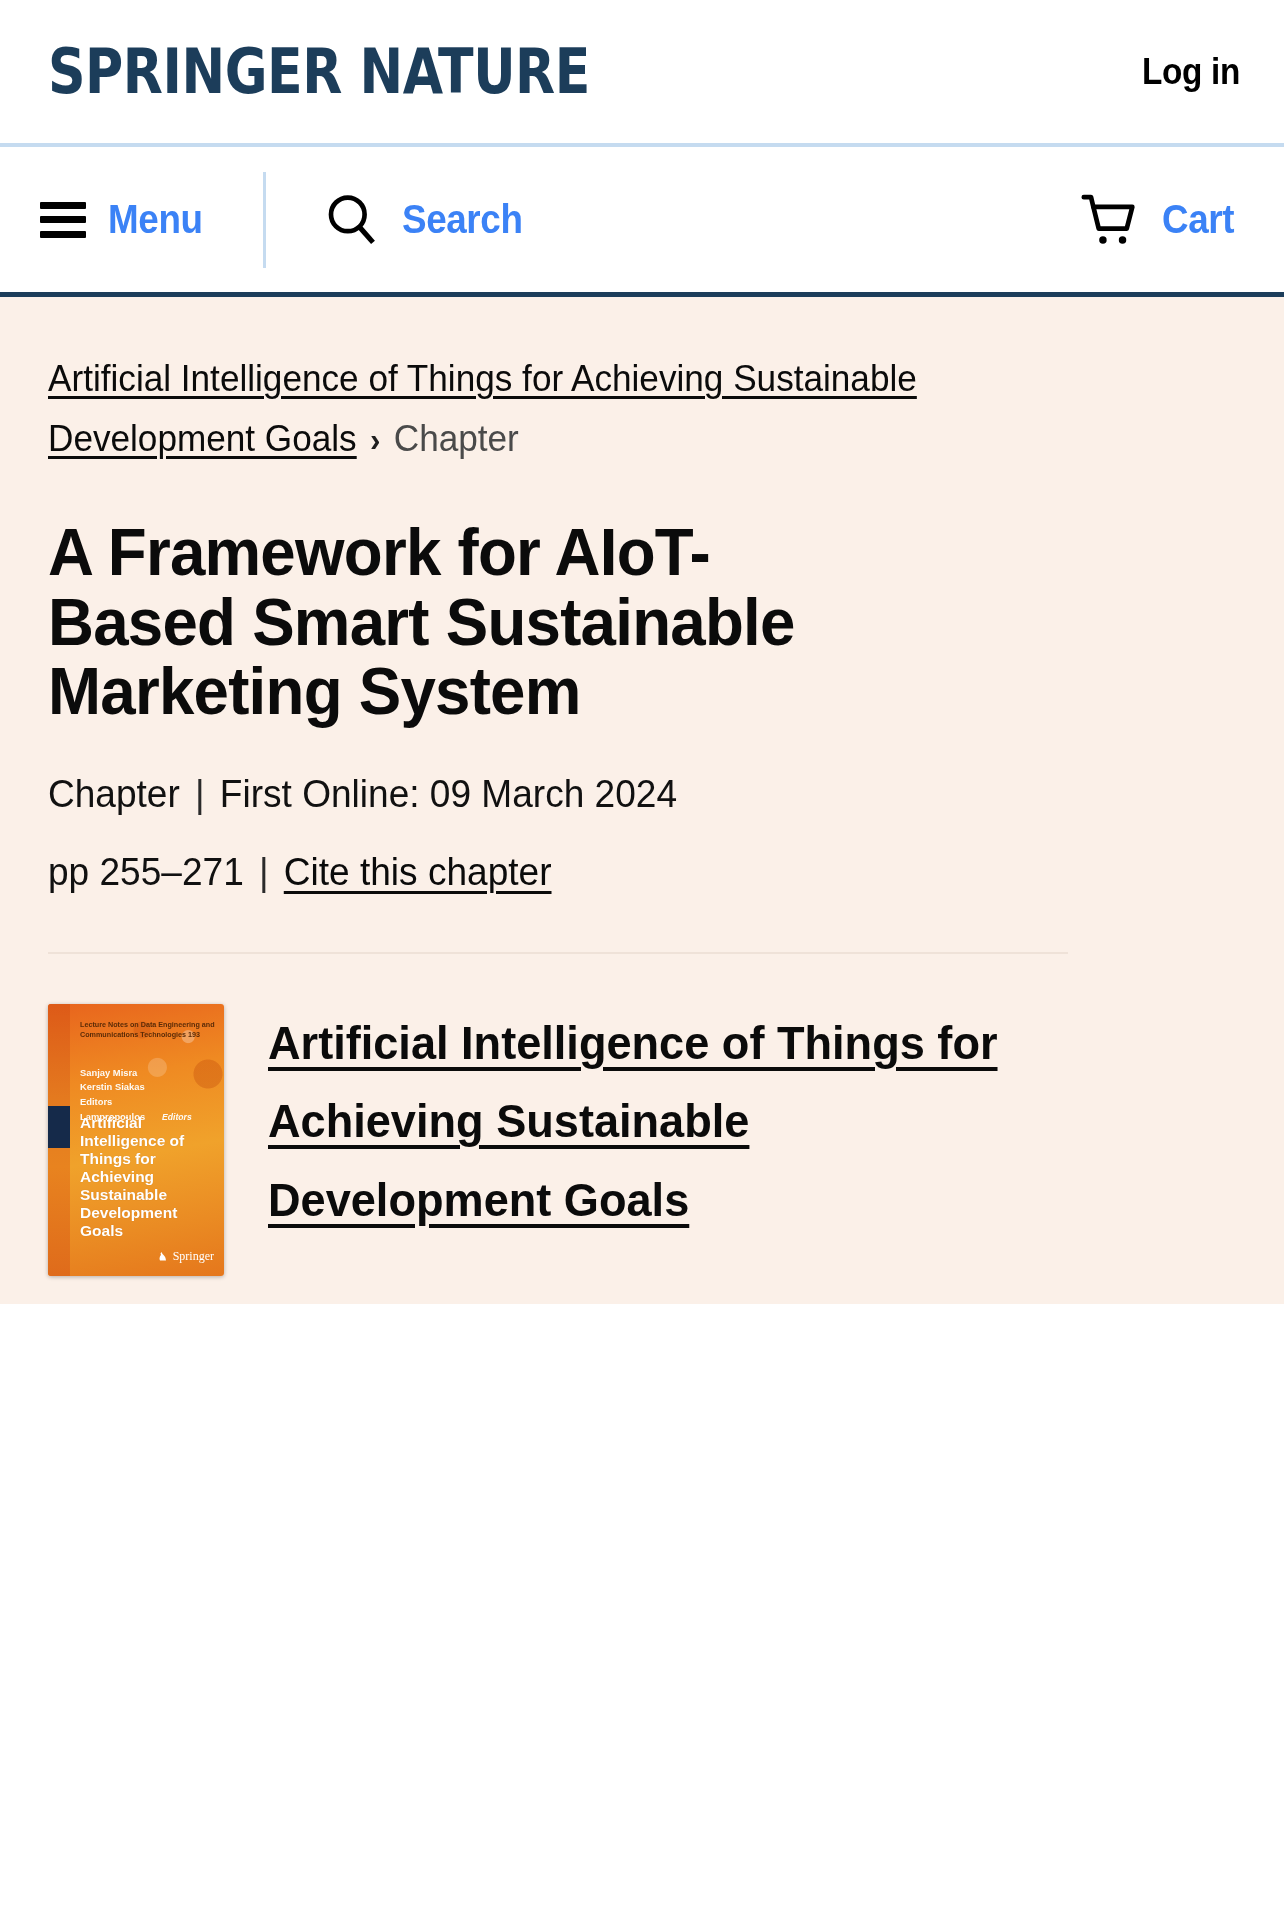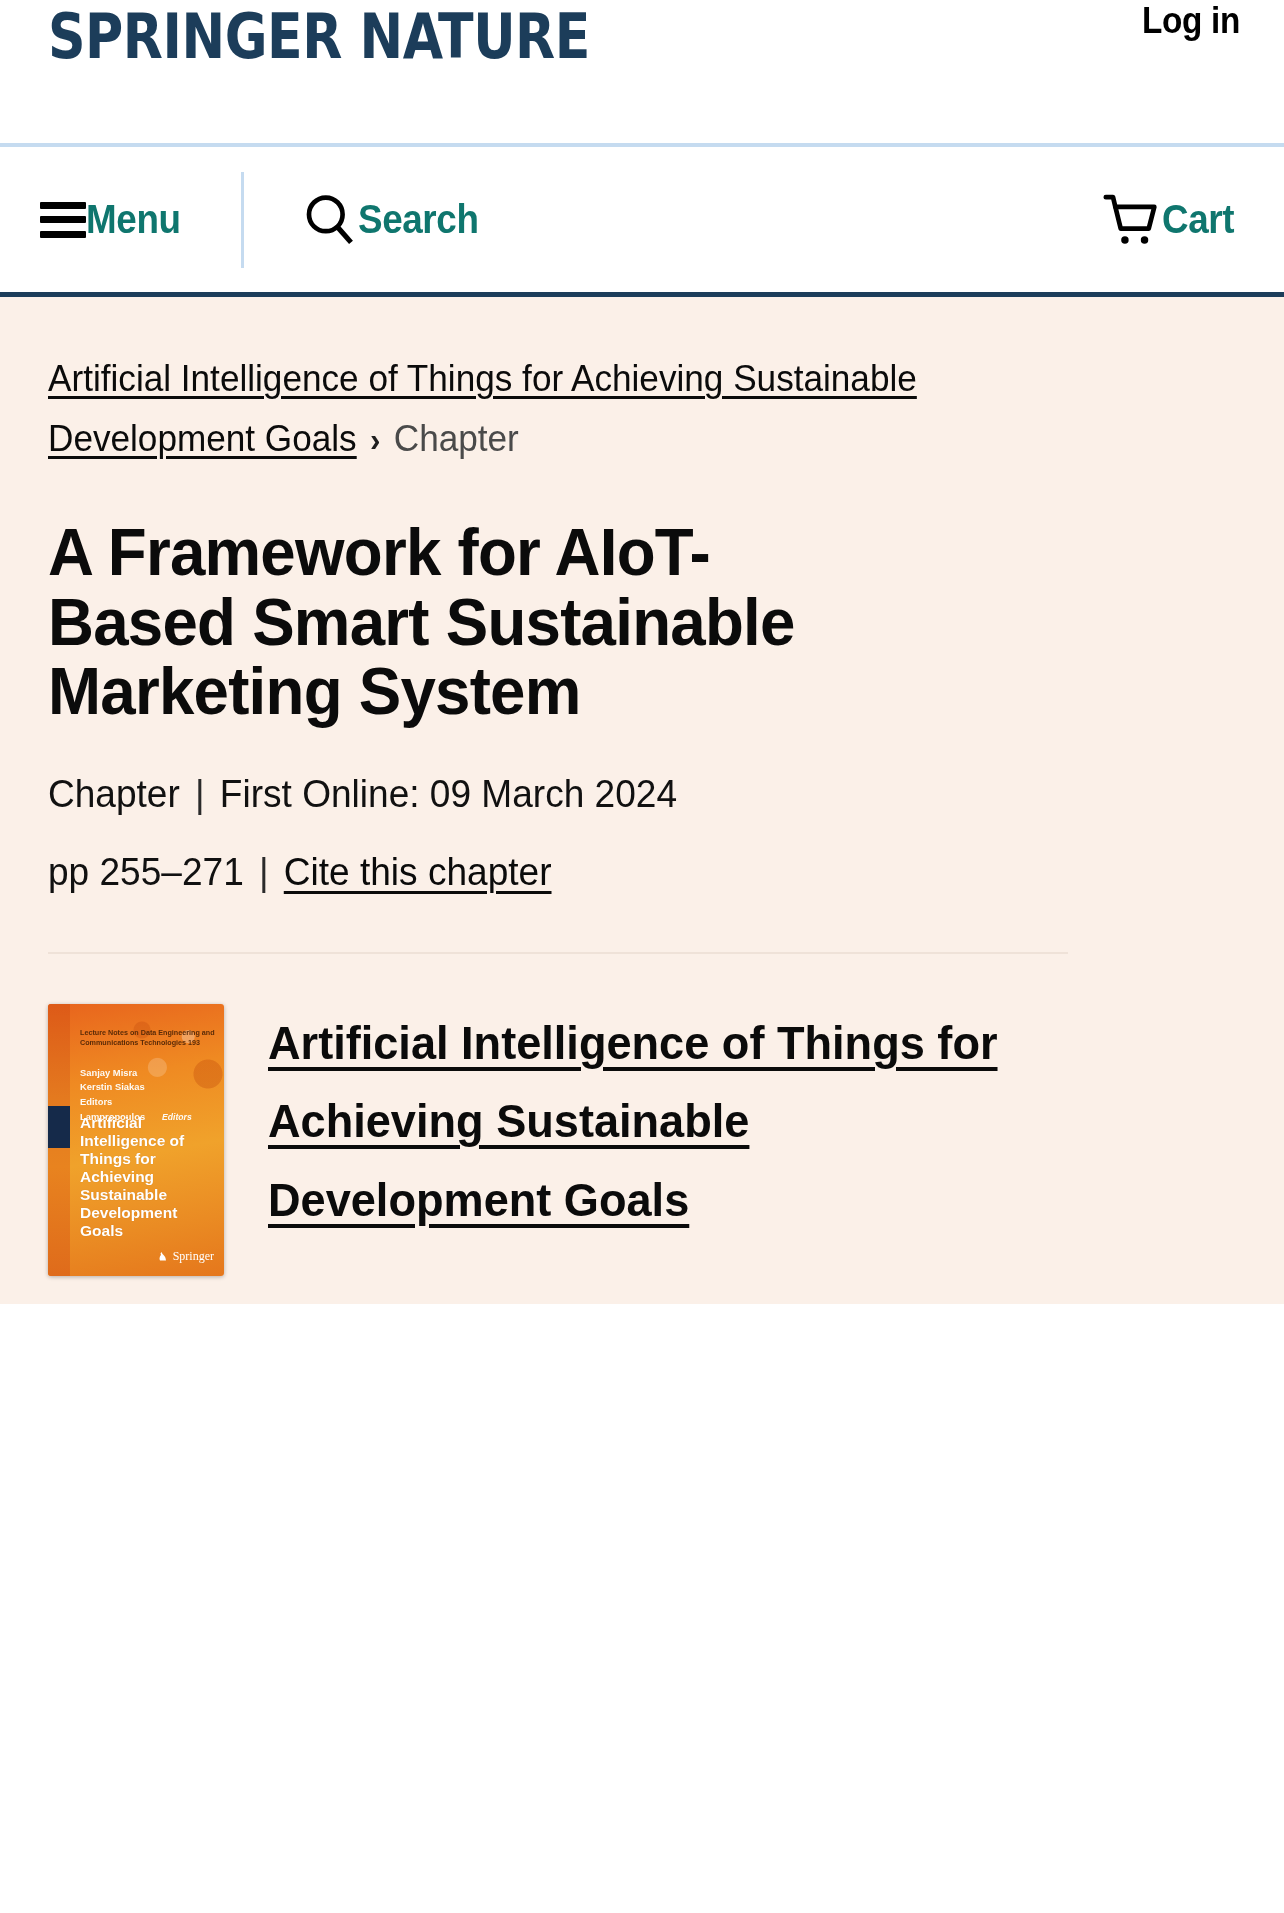--- a/index.html
+++ b/index.html
@@ -11,21 +11,21 @@
     -webkit-font-smoothing: antialiased;
   }
   .page { position: relative; width: 1284px; height: 1913px; overflow: hidden; background:#fff; }
 
   
   .brandbar {
     height: 147px;
     background: #ffffff;
     border-bottom: 4px solid #c5dbf0;
     display: flex;
-    align-items: flex-start;
+    align-items: center;
     padding: 0 44px 0 48px;
     position: relative;
   }
   .logo-wrap { display:flex; align-items: baseline; gap: 16px; }
   .logo-sn {
     font-family: "Liberation Sans Narrow","DejaVu Sans Condensed","Liberation Sans", sans-serif;
     font-weight: 700;
     font-size: 63px;
     letter-spacing: -0.5px;
     color: #1c3d5a;
@@ -60,22 +60,23 @@
     background: #ffffff;
     border-bottom: 5px solid #1c3d5a;
     display: flex;
     align-items: center;
     padding: 0 44px 0 40px;
     position: relative;
   }
   .nav-item {
     display: flex;
     align-items: center;
-    cursor: pointer;
-    color: #0f766e;
+    gap: 22px;
+    cursor: pointer;
+    color: #3b82f6;
   }
   .nav-label {
     font-size: 40px;
     font-weight: 700;
     letter-spacing: -0.4px;
     font-family: "Liberation Sans Narrow","Liberation Sans", sans-serif;
     transform: scaleX(0.92);
     transform-origin: left center;
     white-space: nowrap;
   }
@@ -174,21 +175,20 @@
     background: linear-gradient(180deg,#dd5a18 0%,#e47a1f 35%,#e8831f 60%,#df6b1b 100%);
   }
   .book-cover .spine-block {
     position:absolute; left:0; top: 102px; width: 22px; height: 42px;
     background:#152a4a;
   }
   .book-cover .cv-series {
     position:absolute; left: 32px; top: 16px; right: 8px;
     font-size: 7.2px; line-height: 1.45; color:#5b2b07; font-weight:700;
     font-family:"Liberation Sans Narrow","Liberation Sans",sans-serif;
-    margin-top:8px;
   }
   .book-cover .cv-editors {
     position:absolute; left: 32px; top: 62px; right: 10px;
     font-size: 9.4px; line-height: 1.55; color:#fdfaf4; font-weight:700;
     font-family:"Liberation Sans Narrow","Liberation Sans",sans-serif;
   }
   .book-cover .cv-editors .ed { font-style: italic; font-size: 8.6px; margin-left:17px; }
   .book-cover .cv-title {
     position:absolute; left: 32px; top: 110px; right: 8px;
     font-size: 15.5px; line-height: 1.16; color:#ffffff; font-weight:700;

